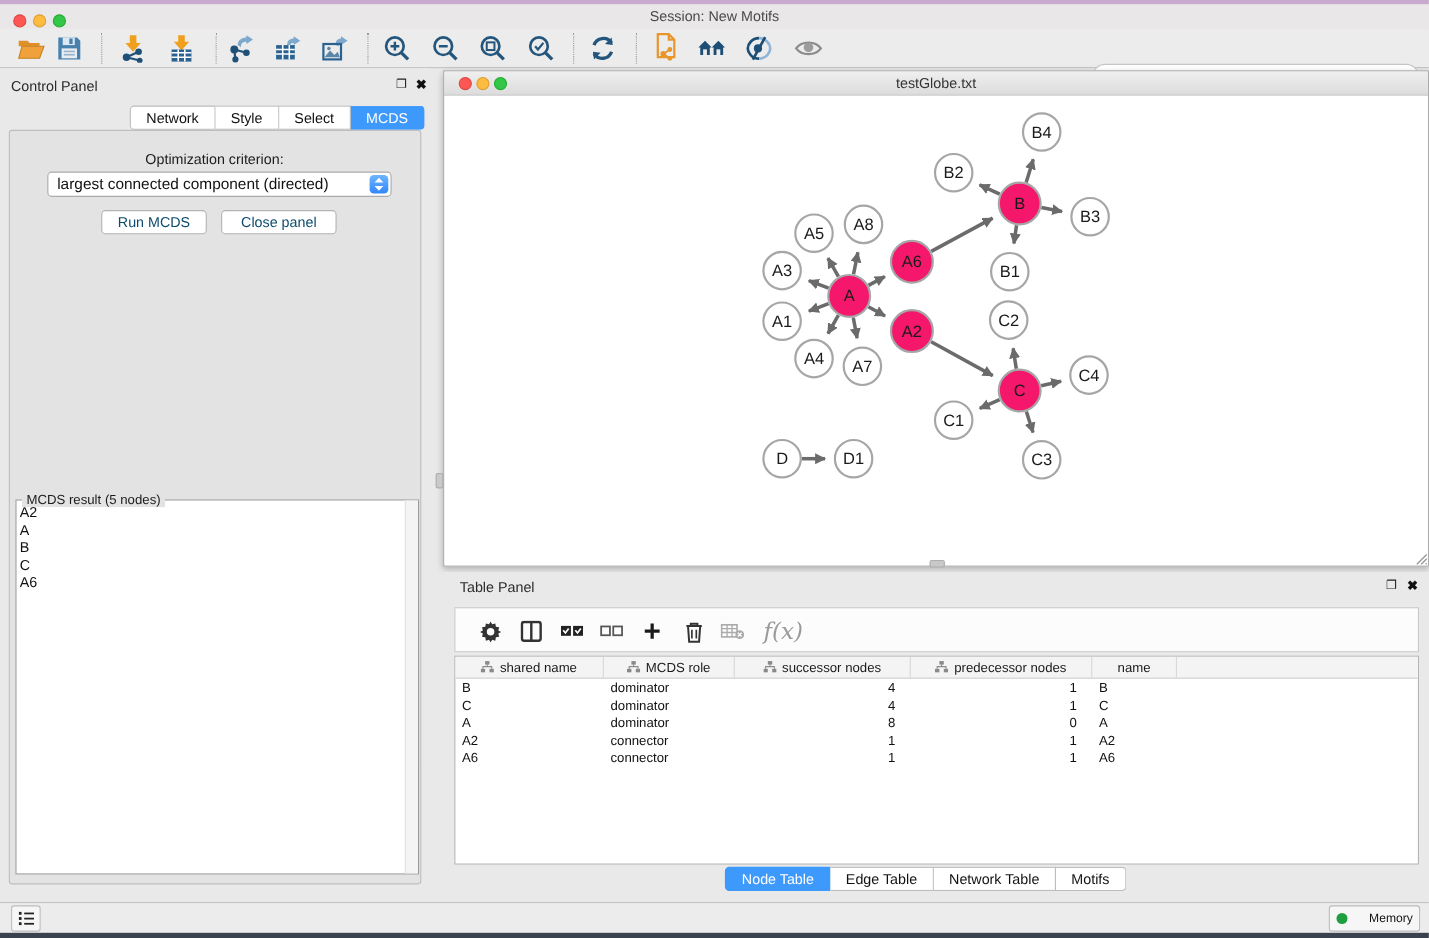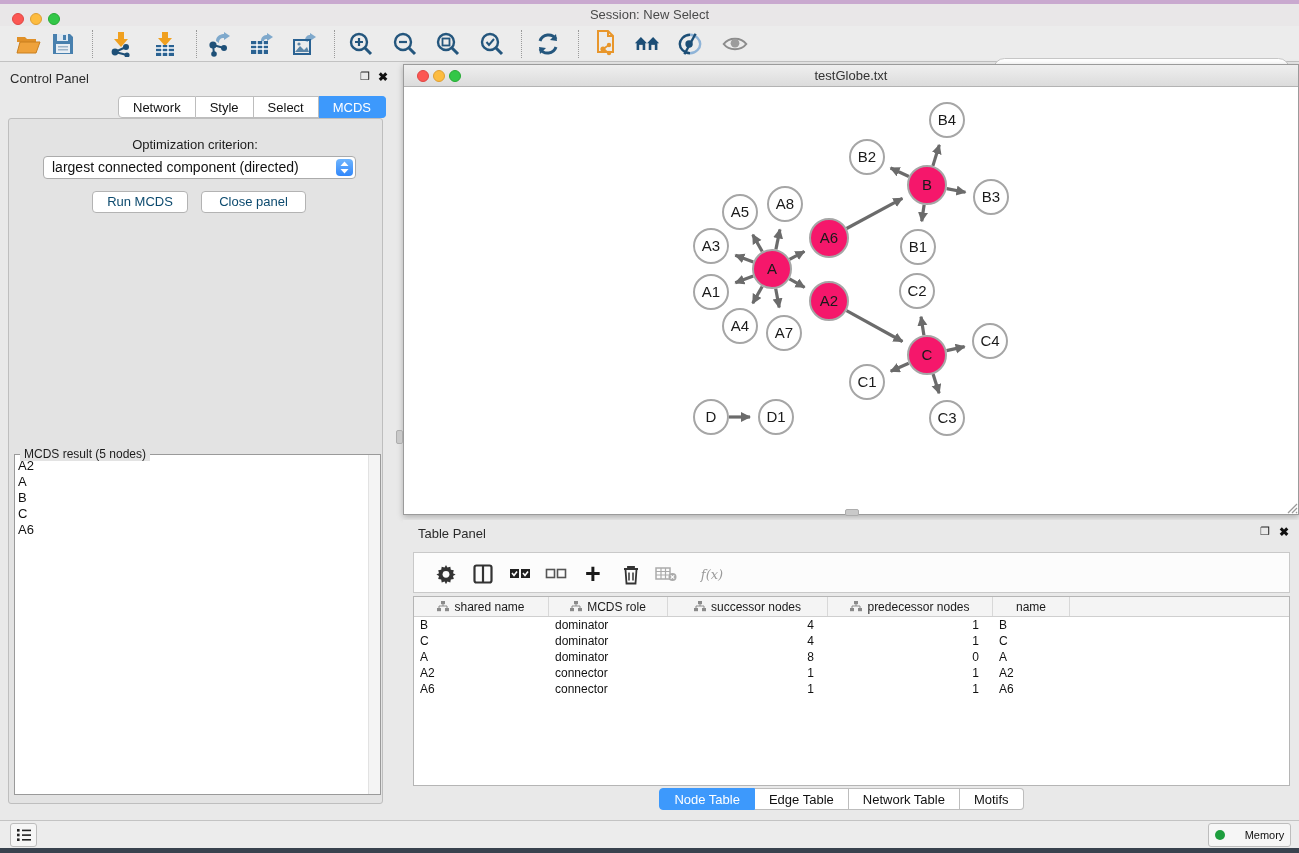--- a/index.html
+++ b/index.html
@@ -50,21 +50,21 @@
   #net-titlebar .title { width:100%; text-align:center; font-size:13px; color:#333; line-height:22px; }
   #net-canvas { left:0; top:22px; width:894px; height:427px; background:#fff; }
   #net-resize { right:0px; bottom:0px; width:12px; height:12px; }
   .mini-thumb { background:#C9C9C9; border:1px solid #ADADAD; border-radius:2px; }
 
   
   #table-panel { left:403px; top:520px; width:896px; height:300px; background:#E9E9E9; }
   #tp-header-title { left:15px; top:6px; font-size:13px; color:#2b2b2b; }
   #tp-toolbar { left:10px; top:32px; width:877px; height:41px; background:#FCFCFC; border:1px solid #C9C9C9; }
   .tp-icon { position:absolute; top:7px; width:28px; height:28px; display:flex; align-items:center; justify-content:center; }
-  #fx-icon { font-family:"DejaVu Serif", serif; font-style:italic; font-size:13px; color:#9a9a9a; }
+  #fx-icon { font-family:"DejaVu Serif", serif; font-style:italic; font-size:21px; color:#9a9a9a; }
   #tp-table { left:10px; top:76px; width:877px; height:190px; background:#fff; border:1px solid #B5B5B5; overflow:hidden; }
   #tp-colheads { display:flex; height:20px; background:#F4F4F4; border-bottom:1px solid #CFCFCF; }
   .colhead { display:flex; align-items:center; justify-content:center; gap:5px; font-size:12px; color:#1a1a1a; border-right:1px solid #D8D8D8; }
   .colhead svg { flex:none; }
   .trow { display:flex; height:16px; font-size:12px; color:#111; align-items:center; }
   .tcell { padding:0 6px; white-space:nowrap; overflow:hidden; }
   .tcell.num { text-align:right; padding-right:14px; }
   #tp-tabs { left:0; top:268px; width:877px; display:flex; justify-content:center; }
   #tp-tabs .seg { font-size:13px; }
 
@@ -76,21 +76,21 @@
   #bottom-strip { left:0; top:848px; width:1299px; height:5px; background:#39424E; }
 </style>
 </head>
 <body>
 
 <div id="desktop-strip" class="abs"></div>
 <div id="titlebar" class="abs">
   <div class="light red abs" style="left:12px"></div>
   <div class="light yellow abs" style="left:30px"></div>
   <div class="light green abs" style="left:48px"></div>
-  <div class="title">Session: New Select</div>
+  <div class="title">Session: New Motifs</div>
 </div>
 
 <div id="toolbar" class="abs">
   <div class="tb-icon" style="left:15px">
     <svg width="25" height="22" viewBox="0 0 25 22">
         <path d="M1 4 h8 l2 2 h9 v3 h-19z" fill="#E09028"></path>
         <path d="M1 20 L4 9 h20 l-4 11z" fill="#EFA23B" stroke="#C87F1F" stroke-width="1"></path>
       </svg>
   </div>
   <div class="tb-icon" style="left:50px">

